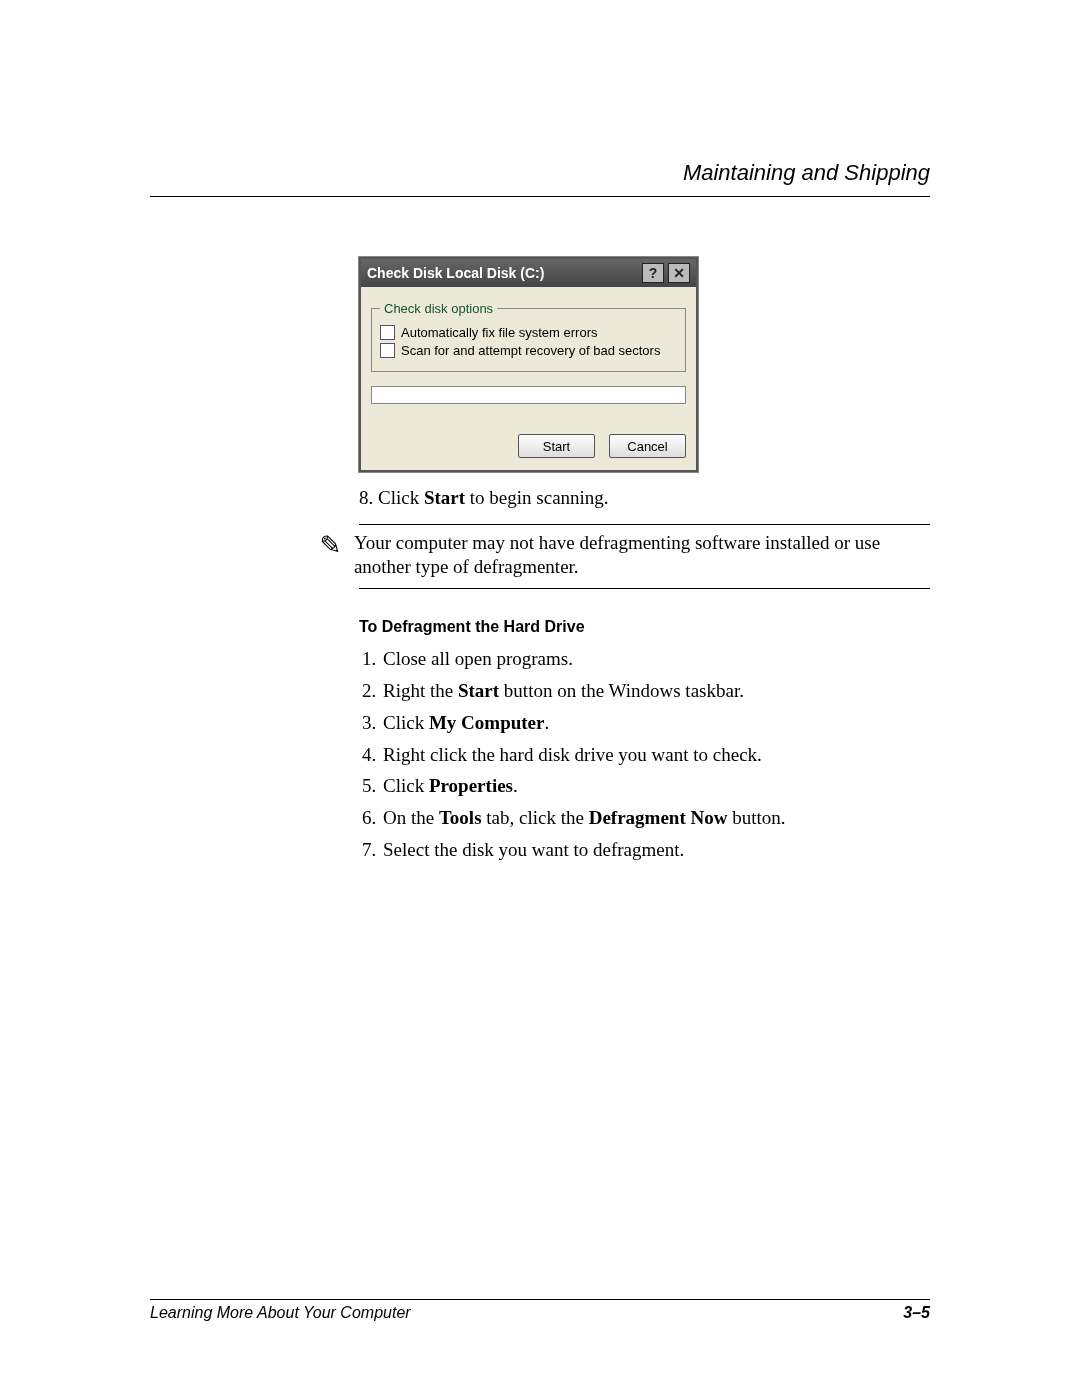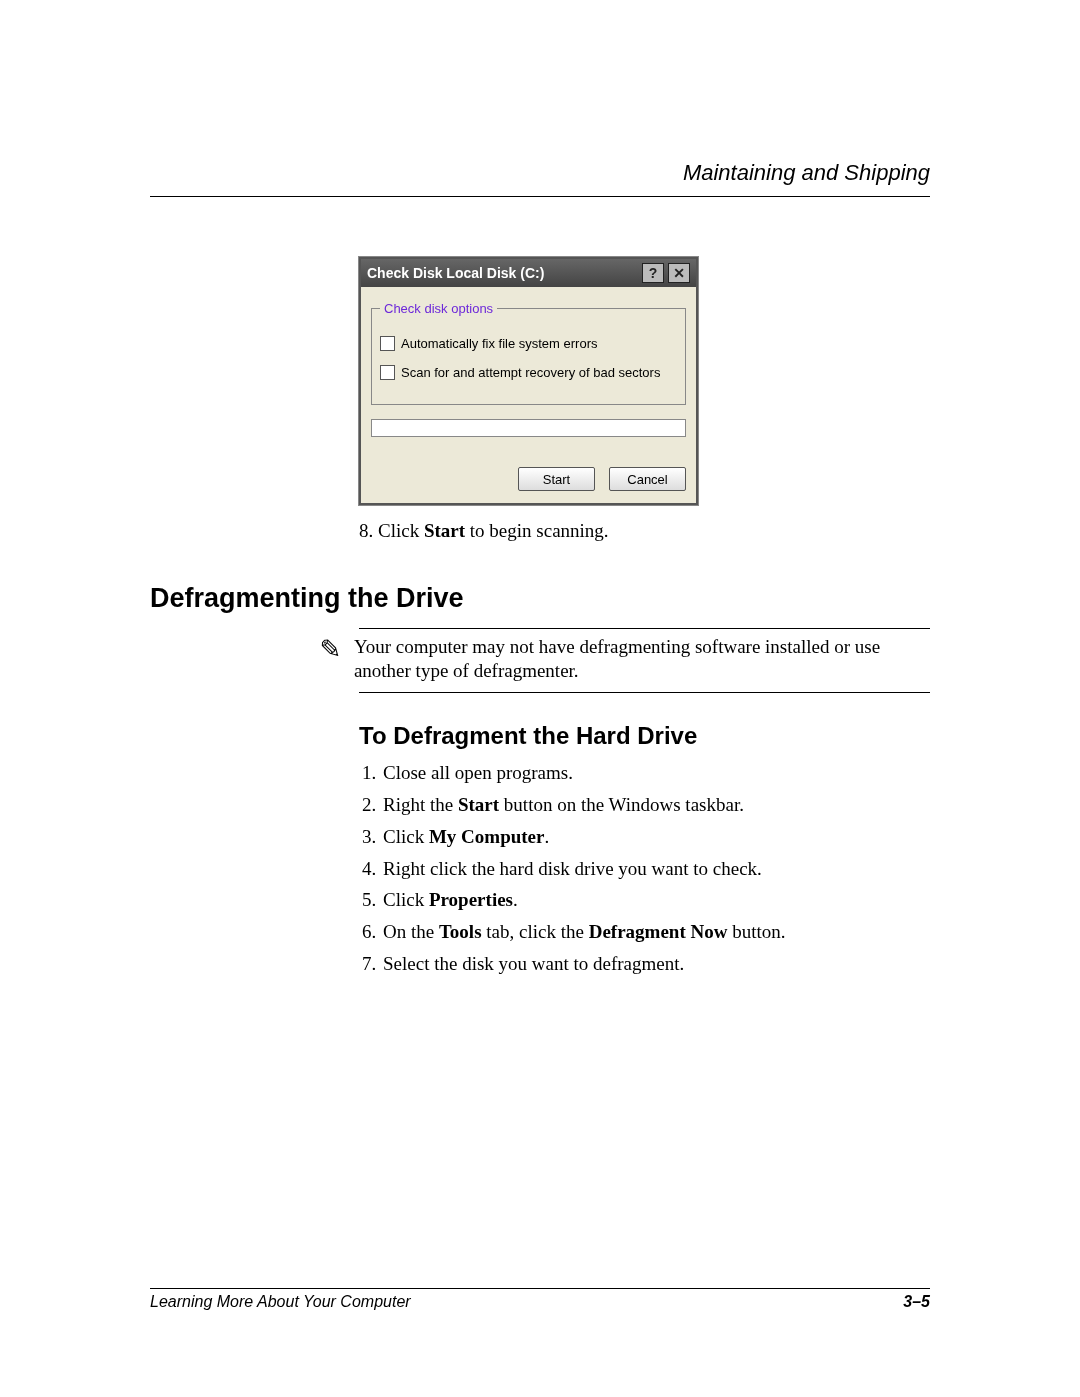--- a/index.html
+++ b/index.html
@@ -75,26 +75,26 @@
     padding: 14px 10px 8px 10px;
   }
   fieldset.grp {
     border: 1px solid #888;
     padding: 6px 8px 10px 8px;
     margin: 0 0 14px 0;
   }
   fieldset.grp legend {
     font-size: 13px;
     padding: 0 4px;
-    color: #6d28d9;
+    color: #14532d;
   }
   .chk-row {
     display: flex;
     gap: 6px;
-    margin: 14px 0;
+    margin: 3px 0;
     font-size: 13px;
   }
   .chk {
     width: 13px;
     height: 13px;
     border: 1px solid #555;
     background: #fff;
   }
   .progress {
     height: 16px;
@@ -154,36 +154,36 @@
     font-size: 26px;
     line-height: 1;
     margin-top: 2px;
     margin-left: -40px;
     width: 30px;
     text-align: center;
   }
   h3.subhead {
     font-family: Arial, Helvetica, sans-serif;
     font-weight: bold;
-    font-size: 24px;
+    font-size: 16px;
     margin: 28px 0 10px 0;
   }
   ol.steps {
     margin: 6px 0 0 0;
     padding-left: 22px;
   }
   ol.steps li {
     margin: 8px 0;
     padding-left: 2px;
   }
   .footer {
     position: absolute;
     left: 150px;
     right: 150px;
-    bottom: 86px;
+    bottom: 75px;
   }
   .footer hr {
     border: none;
     border-top: 1.5px solid #000;
     margin-bottom: 4px;
   }
   .footer-row {
     display: flex;
     justify-content: space-between;
     font-family: Arial, Helvetica, sans-serif;
@@ -232,21 +232,20 @@
         </div>
       </div>
     </div>
 
     <div class="body-text step-8">
       <span>8.</span>
       <span>Click </span><b>Start</b><span> to begin scanning.</span>
     </div>
   </div>
 
-  <h2 class="section">Defragmenting the Drive</h2>
 
   <div class="content-indent body-text">
 
     <div class="note-block">
       <hr class="note-rule">
       <div class="note-row">
         <div class="note-icon">✎</div>
         <div>Your computer may not have defragmenting software installed or use another type of defragmenter.</div>
       </div>
       <hr class="note-rule">

